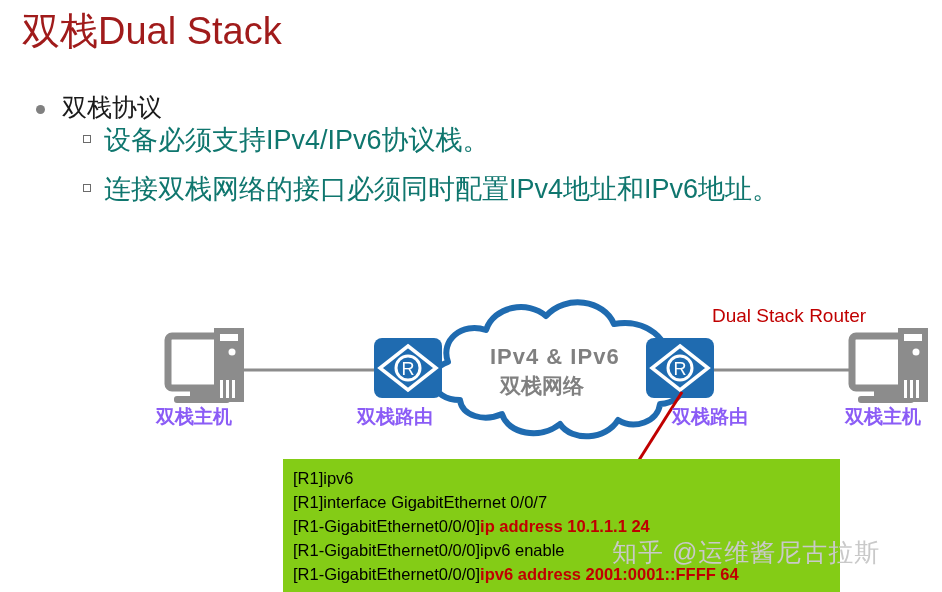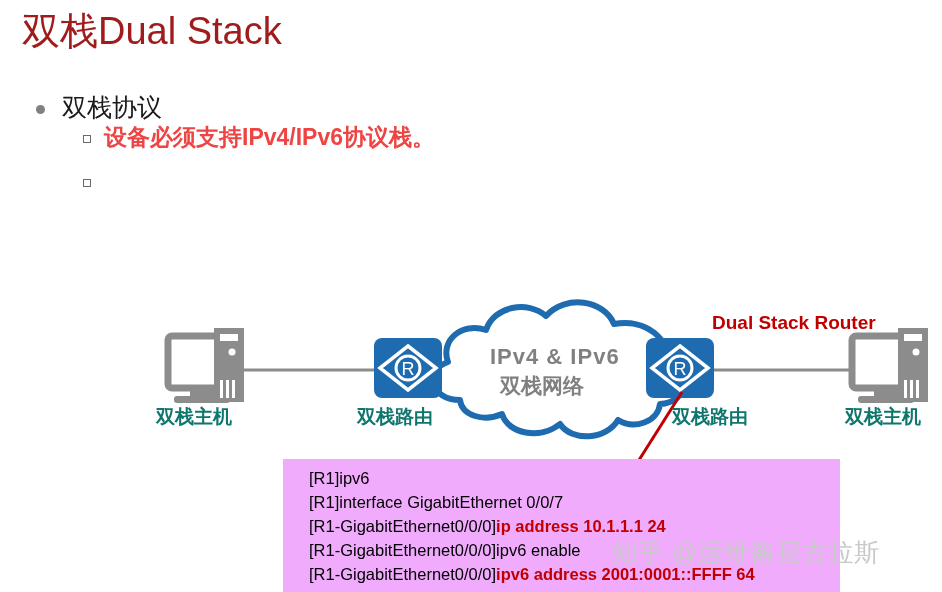--- a/index.html
+++ b/index.html
@@ -47,25 +47,24 @@
     left: 6px;
     top: 13px;
     width: 9px;
     height: 9px;
     border-radius: 50%;
     background: #808080;
   }
   .lvl2 {
     position: relative;
     padding-left: 74px;
-    font-size: 23px;
-    color: #ef4444;
+    font-size: 27px;
+    color: #0f766e;
     line-height: 1.3;
     margin-bottom: 14px;
-    font-weight: bold;
   }
   .lvl2 .sq {
     position: absolute;
     left: 53px;
     top: 12px;
     width: 6px;
     height: 6px;
     border: 1.5px solid #6b6b6b;
     background: transparent;
   }
@@ -77,33 +76,33 @@
     top: 270px;
     width: 942px;
     height: 200px;
   }
   #diagram svg { display: block; }
 
   .dlabel {
     position: absolute;
     font-size: 19px;
     font-weight: bold;
-    color: #0f766e;
+    color: #8b5cf6;
     white-space: nowrap;
   }
   #label-host-left  { left: 156px; top: 404px; }
   #label-rtr-left   { left: 357px; top: 404px; }
   #label-rtr-right  { left: 672px; top: 404px; }
   #label-host-right { left: 845px; top: 404px; }
   #label-dsr {
     position: absolute;
     left: 712px;
-    top: 312px;
+    top: 305px;
     font-size: 19px;
-    font-weight: bold;
+    font-weight: normal;
     color: #c00000;
     white-space: nowrap;
   }
 
   .cloudtxt {
     position: absolute;
     font-weight: bold;
     color: #808080;
     white-space: nowrap;
     text-align: left;
@@ -111,22 +110,22 @@
   #cloud-line1 { left: 490px; top: 344px; font-size: 22px; letter-spacing: 1px; }
   #cloud-line2 { left: 500px; top: 372px; font-size: 21px; }
 
   
   #config-box {
     position: absolute;
     left: 283px;
     top: 459px;
     width: 557px;
     height: 133px;
-    background: #f0abfc;
-    padding: 7px 0 0 26px;
+    background: #84cc16;
+    padding: 7px 0 0 10px;
     box-sizing: border-box;
   }
   .cfg-line {
     font-size: 16.5px;
     line-height: 24px;
     color: #000000;
     white-space: nowrap;
   }
   .cfg-line .cmd {
     color: #c00000;
@@ -156,20 +155,21 @@
     <div class="lvl1">
       <span class="dot"></span>
       <span>双栈协议</span>
     </div>
     <div class="lvl2">
       <span class="sq"></span>
       <span>设备必须支持IPv4/IPv6协议栈。</span>
     </div>
     <div class="lvl2">
       <span class="sq"></span>
+      <span>连接双栈网络的接口必须同时配置IPv4地址和IPv6地址。</span>
     </div>
   </div>
 
   <div id="diagram">
     <svg width="942" height="200" viewBox="0 0 942 200" xmlns="http://www.w3.org/2000/svg">
 
       <g stroke="#8c8c8c" stroke-width="3" fill="none">
         <line x1="236" y1="100" x2="378" y2="100"></line>
         <line x1="710" y1="100" x2="852" y2="100"></line>
       </g>

